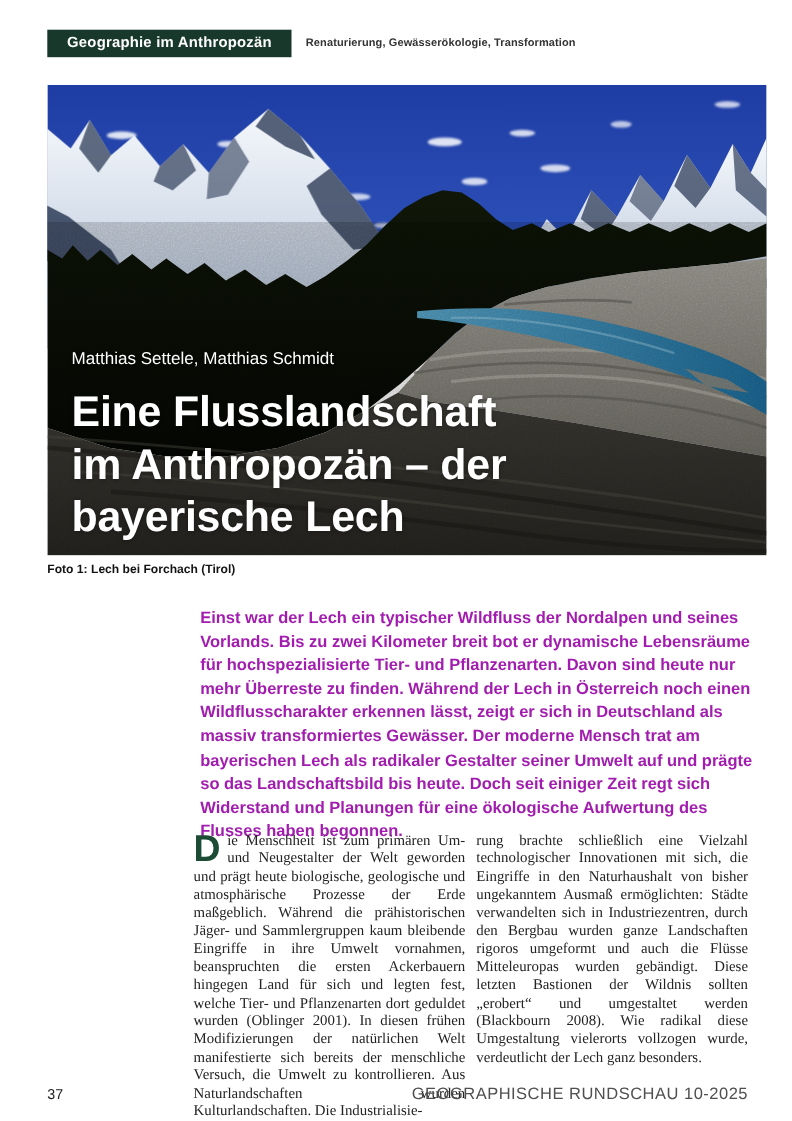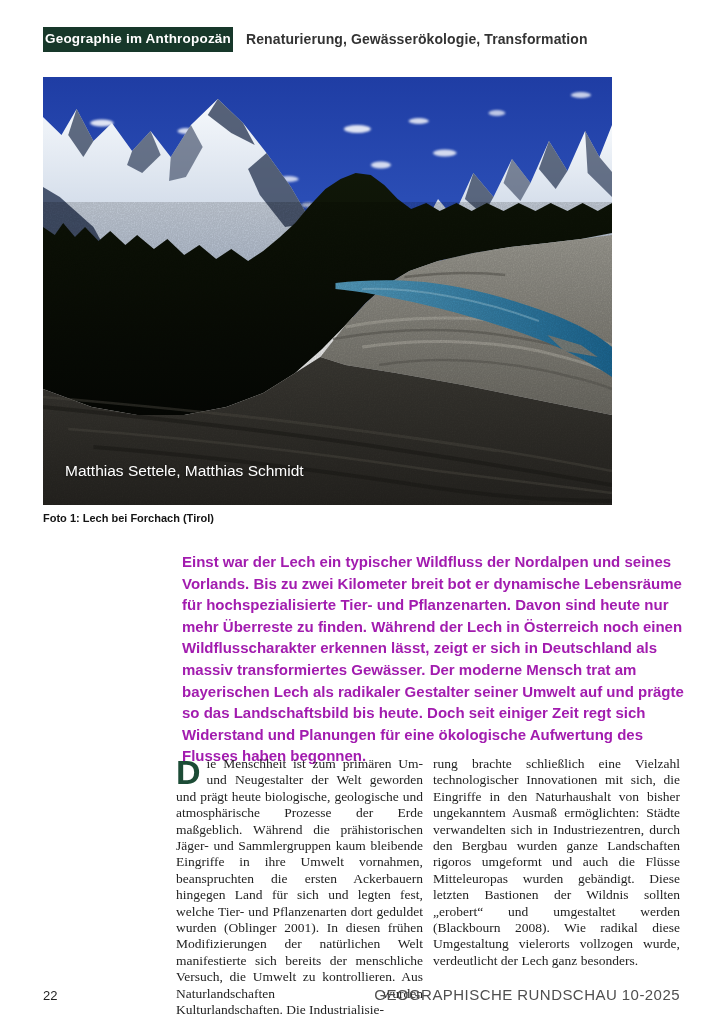--- a/index.html
+++ b/index.html
@@ -1,25 +1,25 @@
 <!DOCTYPE html>
 <html lang="de"><head>
 <meta charset="utf-8">
 <style>
   html,body{margin:0;padding:0;background:#ffffff;}
   body{width:720px;height:1019px;font-family:"Liberation Sans",sans-serif;}
   .page{position:relative;width:720px;height:1019px;overflow:hidden;background:#fff;}
 
   
   .kicker-row{position:absolute;top:27px;left:43px;right:40px;display:flex;align-items:center;gap:13px;}
-  .kicker{background:#17382a;color:#fff;font-weight:700;font-size:13.5px;line-height:1;padding:5px 2px 6px;letter-spacing:.2px;}
-  .topics{font-size:14px;color:#333;font-weight:700;letter-spacing:.1px;}
+  .kicker{background:#17382a;color:#fff;font-weight:700;font-size:13.5px;line-height:1;padding:5px 18px 6px;letter-spacing:.2px;}
+  .topics{font-size:10px;color:#333;font-weight:700;letter-spacing:.1px;}
 
   
-  .hero{position:absolute;top:77px;left:43px;width:569px;height:428px;overflow:hidden;text-decoration:underline;}
+  .hero{position:absolute;top:77px;left:43px;width:654px;height:428px;overflow:hidden;text-decoration:underline;}
   .hero svg{position:absolute;inset:0;width:100%;height:100%;display:block;}
   .hero-overlay{position:absolute;left:22px;right:20px;bottom:10px;color:#fff;}
   .authors{font-size:15.5px;font-weight:400;margin:0 0 15px 0;text-shadow:0 1px 3px rgba(0,0,0,.45);}
   .title{margin:0;font-size:39px;line-height:48px;font-weight:700;letter-spacing:-.2px;text-shadow:0 1px 4px rgba(0,0,0,.35);}
 
   .caption{position:absolute;top:512px;left:43px;font-size:11px;font-weight:700;color:#141414;}
 
   .intro{position:absolute;top:549px;left:180px;width:502px;margin:2px;font-size:15px;line-height:21.6px;font-weight:700;color:#a21caf;}
 
   .columns{position:absolute;top:756px;left:176px;width:504px;display:flex;gap:10px;
@@ -161,34 +161,35 @@
           <path d="M30,352 C160,360 310,374 470,394 C560,404 620,410 677,416"></path>
           <path d="M200,336 C300,344 420,358 540,374"></path>
         </g>
       </g>
 
       <rect x="0" y="140" width="677" height="288" filter="url(#grain)" opacity="0.18"></rect>
     </svg>
 
     <div class="hero-overlay">
       <p class="authors">Matthias Settele, Matthias Schmidt</p>
+      <h1 class="title"><span>Eine Flusslandschaft</span><br><span>im Anthropozän – der</span><br><span>bayerische Lech</span></h1>
     </div>
   </figure>
 
   <div class="caption">Foto 1: Lech bei Forchach (Tirol)</div>
 
   <p class="intro">Einst war der Lech ein typischer Wildfluss der Nordalpen und seines Vorlands. Bis zu zwei Kilometer breit bot er dynamische Lebensräume für hochspezialisierte Tier- und Pflanzenarten. Davon sind heute nur mehr Überreste zu finden. Während der Lech in Österreich noch einen Wildflusscharakter erkennen lässt, zeigt er sich in Deutschland als massiv transformiertes Gewässer. Der moderne Mensch trat am bayerischen Lech als radikaler Gestalter seiner Umwelt auf und prägte so das Landschaftsbild bis heute. Doch seit einiger Zeit regt sich Widerstand und Planungen für eine ökologische Aufwertung des Flusses haben begonnen.</p>
 
   <div class="columns">
     <div class="col">
       <p><span class="dropcap">D</span><span>ie Menschheit ist zum primären Um- und Neugestalter der Welt geworden und prägt heute biologische, geologische und atmosphärische Prozesse der Erde maßgeblich. Während die prähistorischen Jäger- und Sammlergruppen kaum bleibende Eingriffe in ihre Umwelt vornahmen, beanspruchten die ersten Ackerbauern hingegen Land für sich und legten fest, welche Tier- und Pflanzenarten dort geduldet wurden (Oblinger 2001). In diesen frühen Modifizierungen der natürlichen Welt manifestierte sich bereits der menschliche Versuch, die Umwelt zu kontrollieren. Aus Naturlandschaften wurden Kulturlandschaften. Die Industrialisie-</span></p>
     </div>
     <div class="col">
       <p>rung brachte schließlich eine Vielzahl technologischer Innovationen mit sich, die Eingriffe in den Naturhaushalt von bisher ungekanntem Ausmaß ermöglichten: Städte verwandelten sich in Industriezentren, durch den Bergbau wurden ganze Landschaften rigoros umgeformt und auch die Flüsse Mitteleuropas wurden gebändigt. Diese letzten Bastionen der Wildnis sollten „erobert“ und umgestaltet werden (Blackbourn 2008). Wie radikal diese Umgestaltung vielerorts vollzogen wurde, verdeutlicht der Lech ganz besonders.</p>
     </div>
   </div>
 
   <footer class="pfooter">
-    <span class="pageno">22</span>
+    <span class="pageno">37</span>
     <span class="journal">GEOGRAPHISCHE RUNDSCHAU 10-2025</span>
   </footer>
 
 </div>
 
 </body></html>

